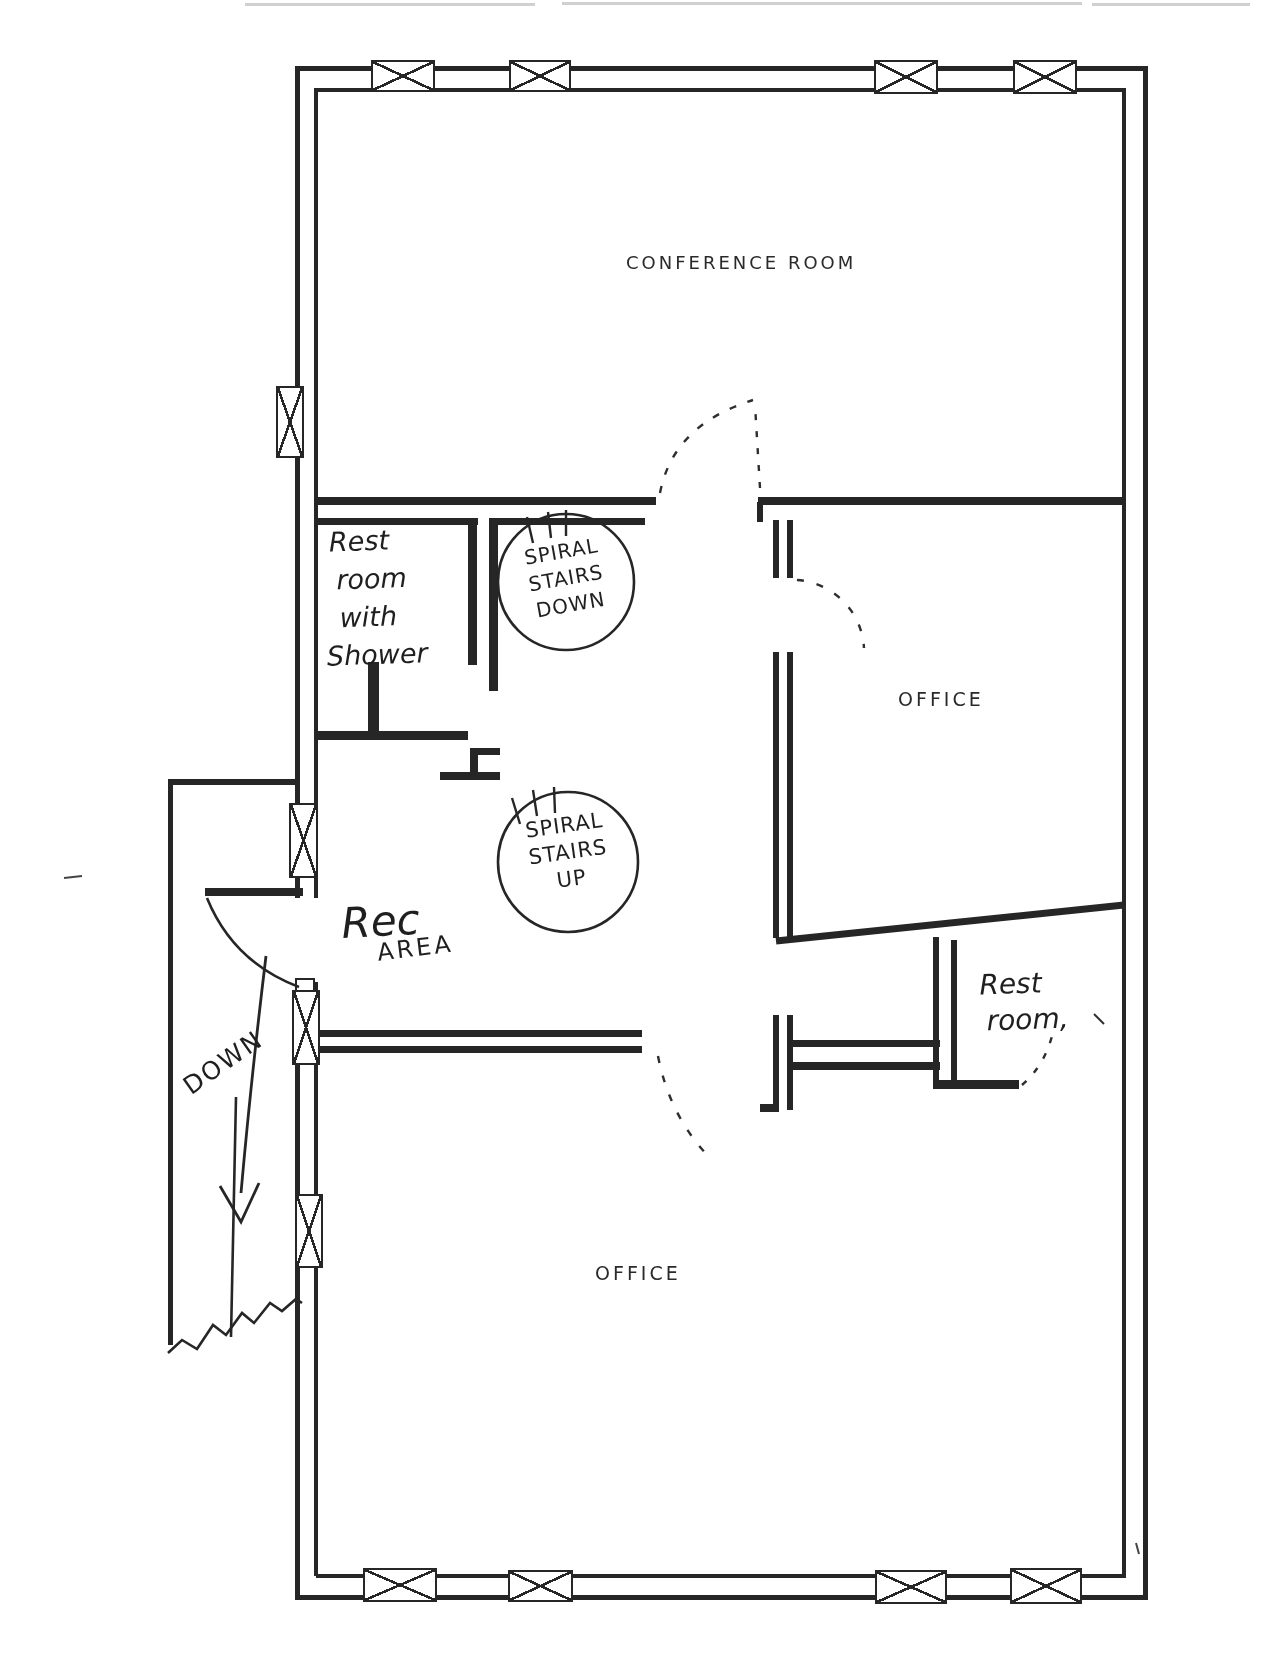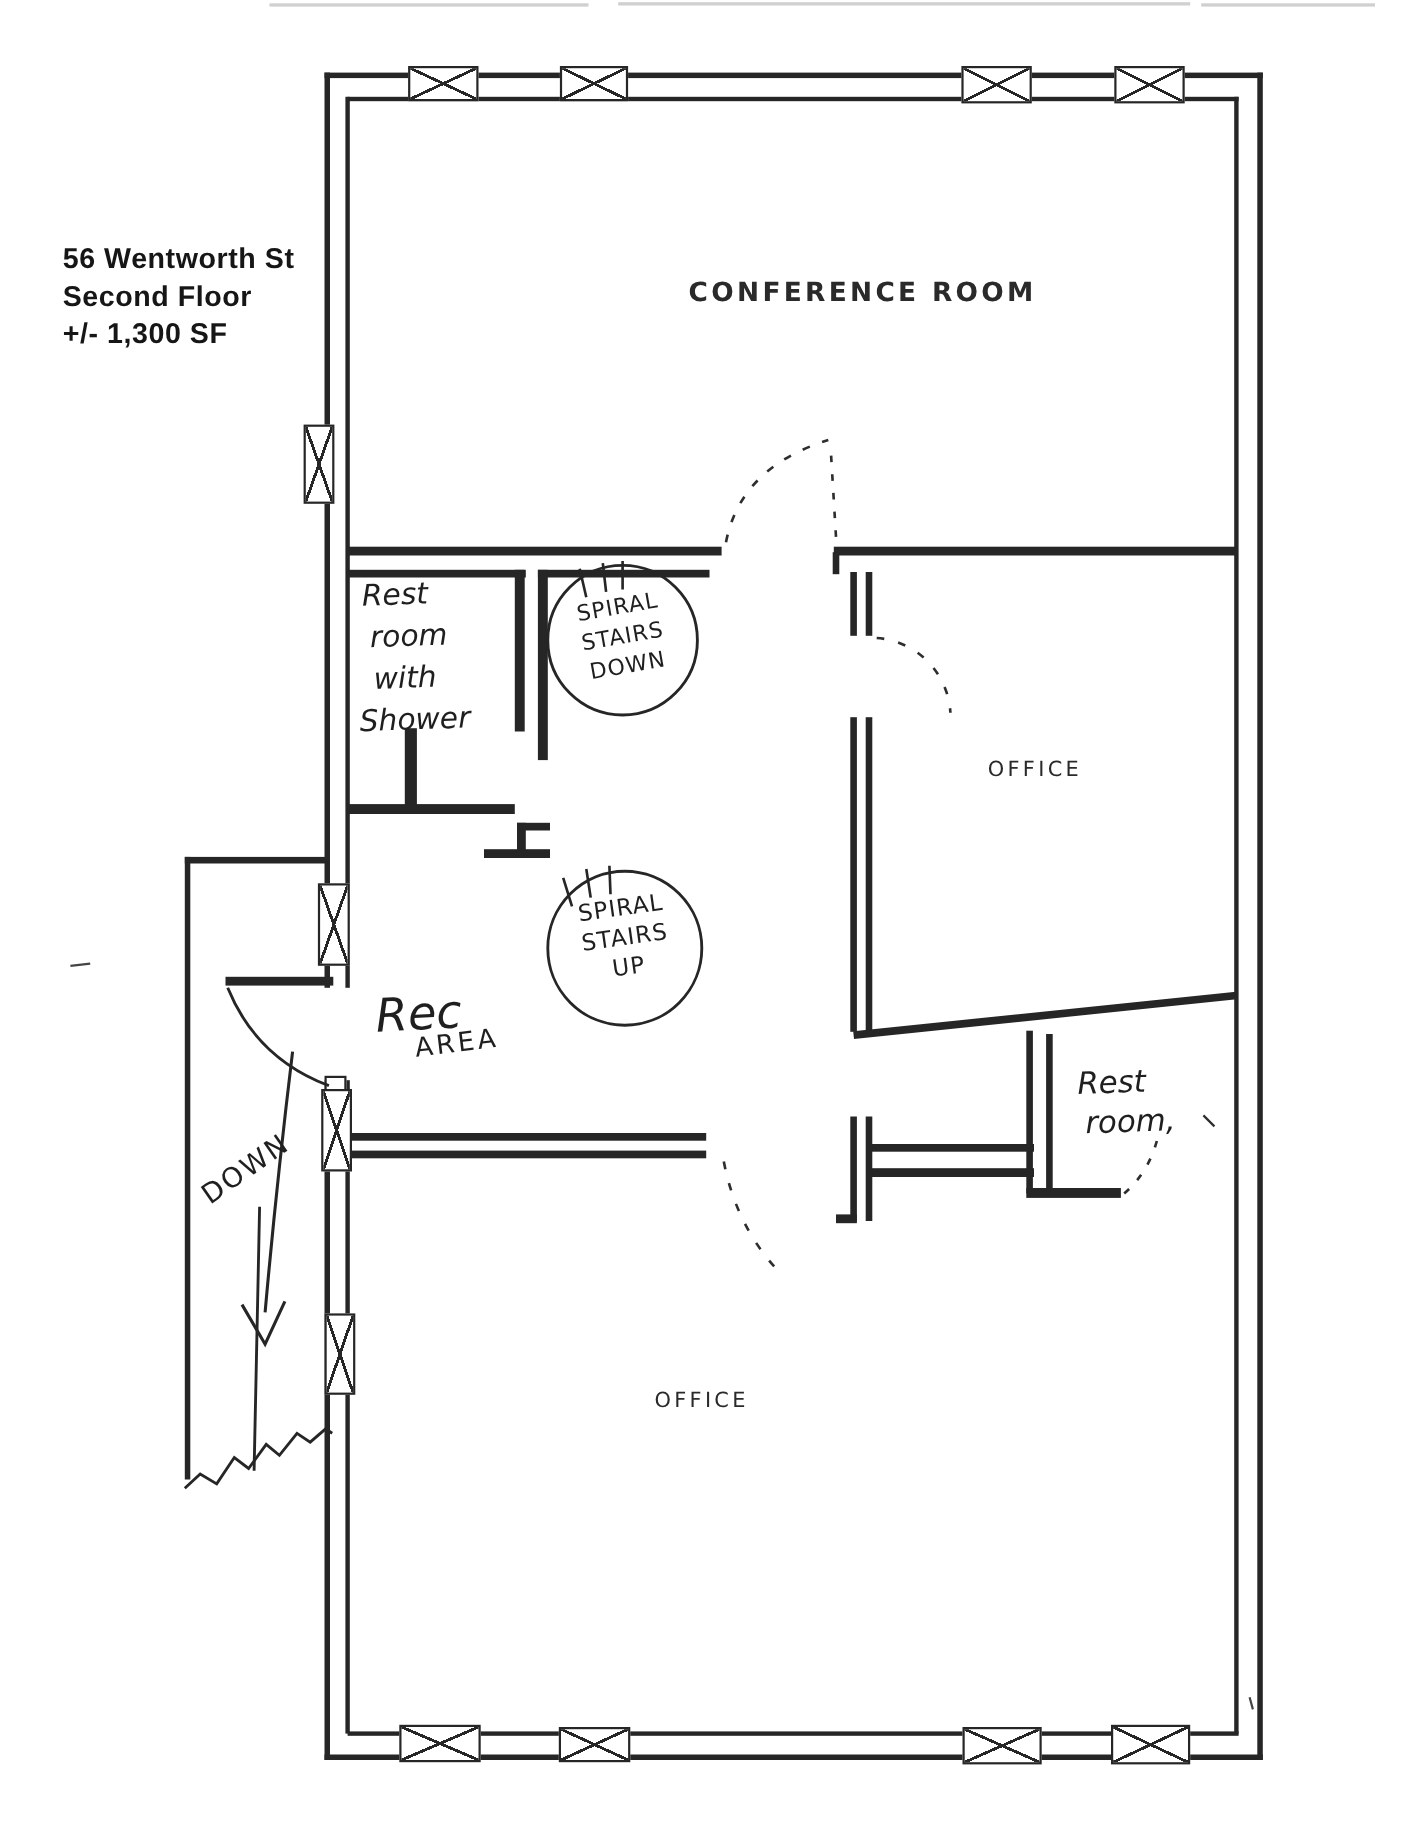--- a/index.html
+++ b/index.html
@@ -118,27 +118,22 @@
     <path d="M266,956 Q251,1080 241,1193" fill="none" stroke="#262626" stroke-width="2.8"></path>
     <path d="M220,1186 L241,1222 L259,1183" fill="none" stroke="#262626" stroke-width="2.8"></path>
 
     <polyline points="168,1353 182,1340 197,1349 213,1325 226,1335 242,1313 254,1323 270,1303 282,1311 296,1299 302,1303" fill="none" stroke="#262626" stroke-width="2.6"></polyline>
 
     <path d="M64,878 L82,876" stroke="#444" stroke-width="2" fill="none"></path>
     <path d="M1136,1543 L1139,1554" stroke="#444" stroke-width="2" fill="none"></path>
     <path d="M1094,1014 L1104,1024" stroke="#2e2e2e" stroke-width="2" fill="none"></path>
   </svg>
 
-  <div class="lbl title" style="left:57px;top:218px;">
-    <span style="display:block;">56 Wentworth St</span>
-    <span style="display:block;">Second Floor</span>
-    <span style="display:block;">+/- 1,300 SF</span>
-  </div>
 
-  <div class="lbl handcaps" style="left:626px;top:252px;font-size:24px;font-weight:bold;">CONFERENCE ROOM</div>
+  <div class="lbl handcaps" style="left:626px;top:252px;font-size:18px;">CONFERENCE ROOM</div>
 
   <div class="lbl script" style="left:325px;top:522px;font-size:27px;line-height:38px;transform:rotate(-2deg);">
     <span style="padding-left:6px;">Rest</span>
     <span style="padding-left:12px;">room</span>
     <span style="padding-left:14px;">with</span>
     <span style="padding-left:0;">Shower</span>
   </div>
 
   <div class="lbl circ-lbl" style="left:508px;top:538px;width:116px;font-size:20px;letter-spacing:1px;transform:rotate(-10deg);">
     <span>SPIRAL</span>

